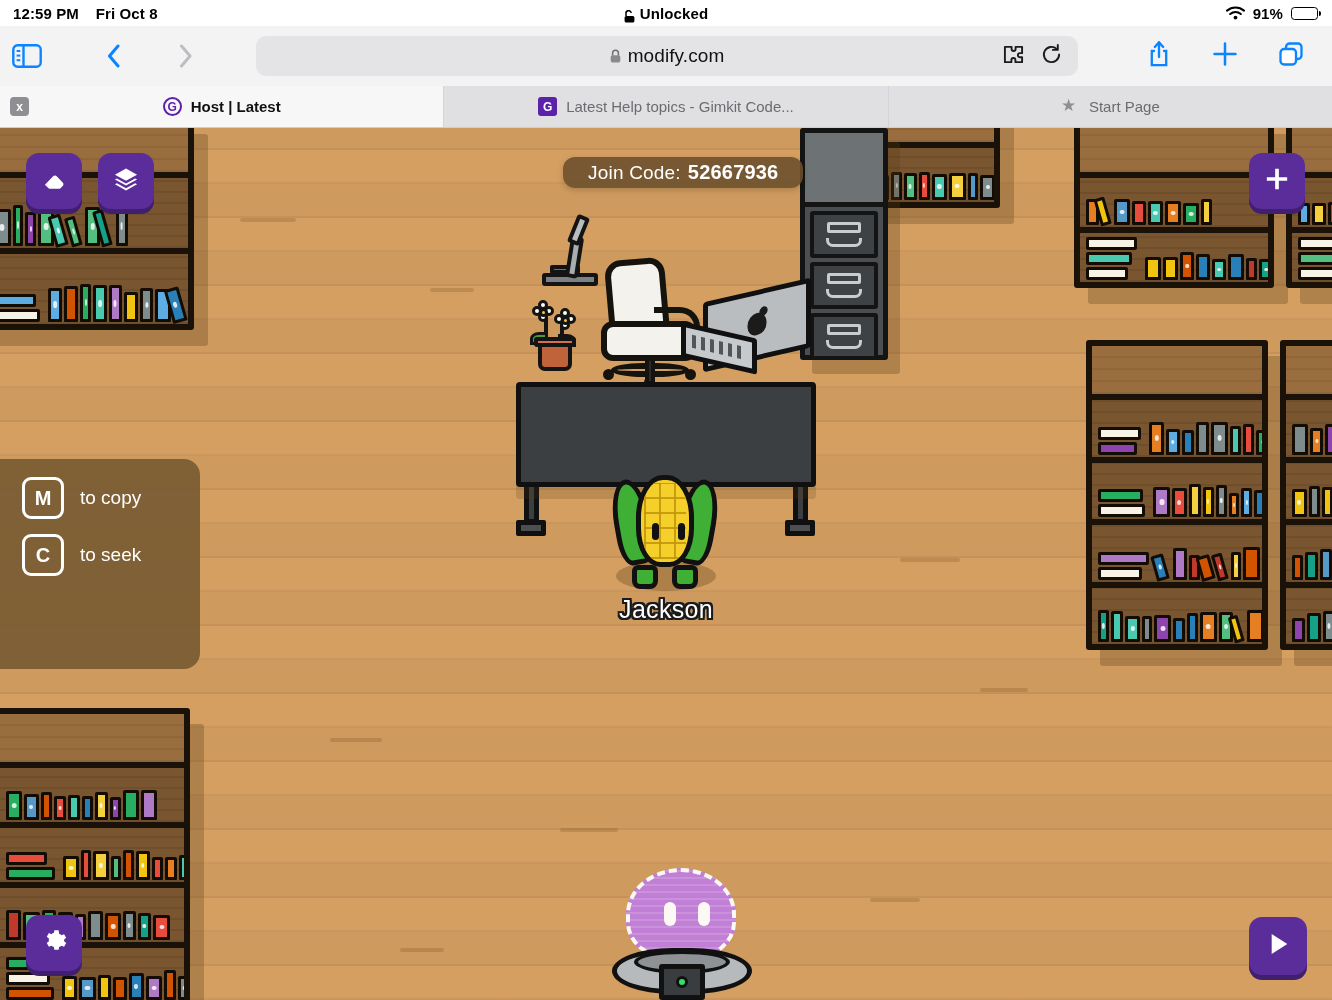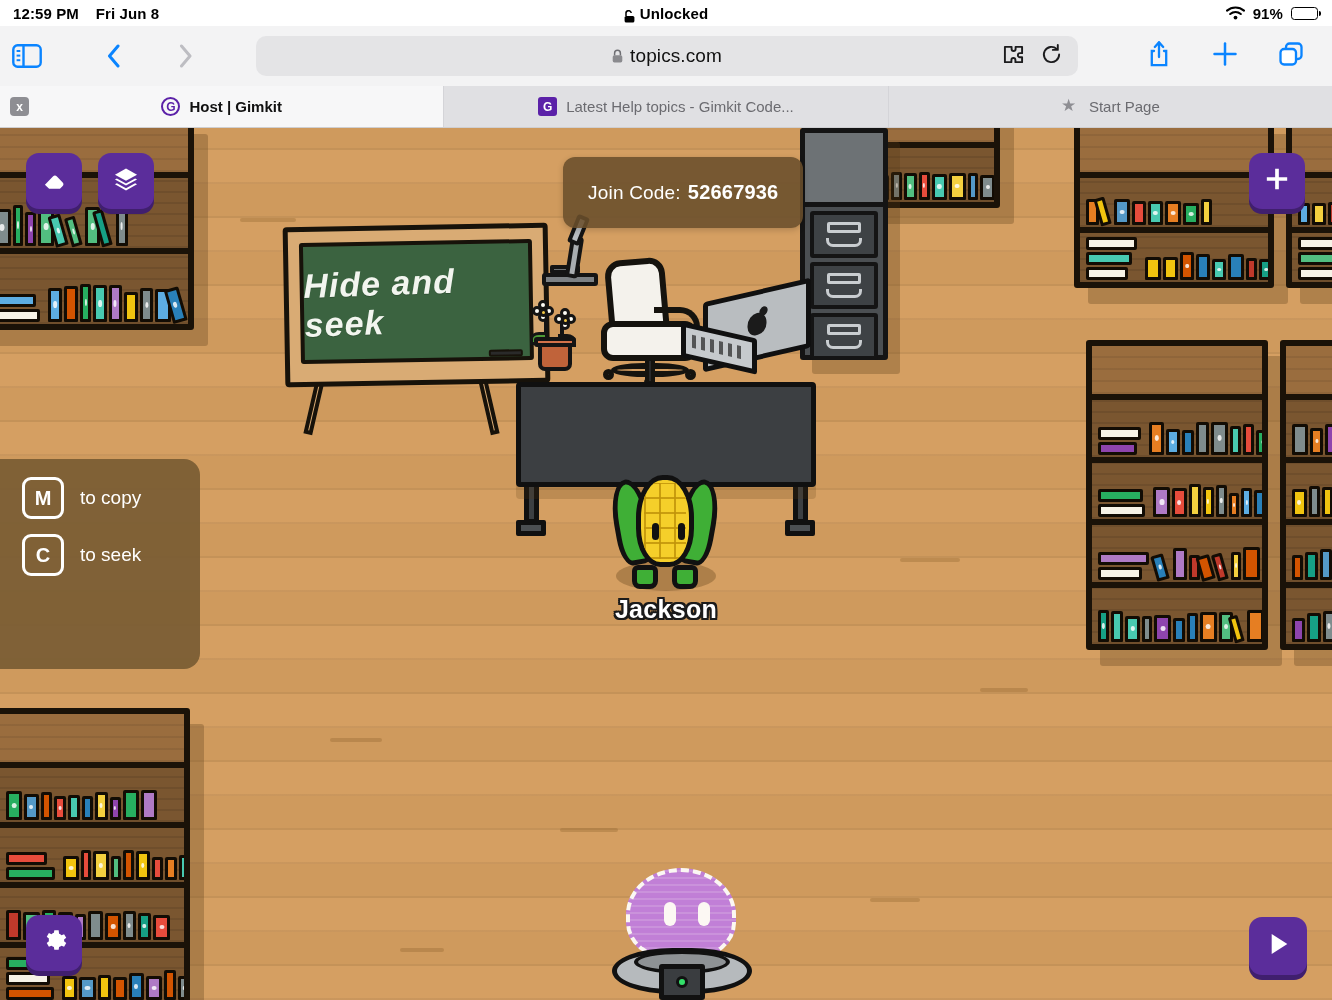--- a/index.html
+++ b/index.html
@@ -306,21 +306,21 @@
       repeating-linear-gradient(0deg, rgba(193,148,10,.85) 0 2px, transparent 2px 15px),
       repeating-linear-gradient(90deg, rgba(193,148,10,.85) 0 2px, transparent 2px 15px);
   }
   .eye{ position:absolute; width:7px; height:17px; background:#111; border-radius:4px; top:50px; }
   .eye.l{ left:42px; } .eye.r{ left:68px; }
   .foot{ position:absolute; top:92px; width:26px; height:24px;
          background:#3faf36; border:5px solid #111; border-radius:6px 6px 8px 8px; }
   .foot.l{ left:22px; } .foot.r{ left:62px; }
   .pname{
     position:absolute; left:-30px; top:122px; width:172px; text-align:center;
-    color:#fff; font-size:25px; font-weight:700; letter-spacing:.3px;
+    color:#fff; font-size:25px; font-weight:400; letter-spacing:.3px;
     text-shadow:-2px 0 #1b1b1b,2px 0 #1b1b1b,0 -2px #1b1b1b,0 2px #1b1b1b,
                  -2px -2px #1b1b1b,2px 2px #1b1b1b,-2px 2px #1b1b1b,2px -2px #1b1b1b;
   }
 
   
   .spawnpad{ position:absolute; left:612px; top:740px; width:140px; height:132px; }
   .holo{
     position:absolute; left:14px; top:0; width:110px; height:92px;
     background:#c07de0; border:4px dashed #ffffff; border-radius:52% 52% 42% 42%;
     opacity:.93;
@@ -339,21 +339,21 @@
   .pad-box{
     position:absolute; left:47px; bottom:0; width:46px; height:36px;
     background:#3a3d40; border:5px solid #111; border-radius:3px;
     display:flex; align-items:center; justify-content:center;
   }
   .pad-led{ width:12px; height:12px; background:#33e06a; border:3px solid #111; border-radius:50%; }
 
   
   .joincode{
     position:absolute; left:563px; top:29px;
-    padding:24px 25px; border-radius:12px;
+    padding:4px 25px; border-radius:12px;
     background:rgba(106,78,43,.88);
     color:#fff; font-size:19px; letter-spacing:.2px;
     display:flex; gap:7px; align-items:center;
     box-shadow:0 2px 6px rgba(0,0,0,.18);
   }
   .joincode b{ font-weight:700; font-size:20px; }
 
   
   .hints{
     position:absolute; left:0; top:331px; width:200px; height:210px;
@@ -385,21 +385,21 @@
   #tool-settings{ left:26px; top:787px; }
   #tool-play{ left:1249px; top:789px; width:58px; height:58px; }
   #tool-play svg{ width:28px; height:28px; }
 </style>
 </head>
 <body>
 
 <div class="statusbar">
   <div class="sb-left">
     <span>12:59 PM</span>
-    <span>Fri Jun 8</span>
+    <span>Fri Oct 8</span>
   </div>
   <div class="sb-center">
     <span class="lock-glyph">
       <svg viewBox="0 0 11 13" width="11" height="13">
         <path d="M2 6V3.6A2.6 2.6 0 0 1 7.2 3" fill="none" stroke="#000" stroke-width="1.5"></path>
         <rect x="0.6" y="6" width="9.8" height="6.5" rx="1.6" fill="#000"></rect>
       </svg>
     </span>
     <span>Unlocked</span>
   </div>
@@ -452,21 +452,21 @@
   </div>
 
   <div class="urlbar">
     <div class="url-inner">
       <span class="url-lock">
         <svg viewBox="0 0 11 14" width="11" height="14">
           <path d="M2.6 6.4V4.2a2.9 2.9 0 0 1 5.8 0v2.2" fill="none" stroke="#6e6e73" stroke-width="1.5"></path>
           <rect x="0.7" y="6.3" width="9.6" height="7.2" rx="1.7" fill="#8a8a8e"></rect>
         </svg>
       </span>
-      <span class="url-text">topics.com</span>
+      <span class="url-text">modify.com</span>
     </div>
     <div class="url-right">
       <span>
         <svg viewBox="0 0 24 22" width="23" height="21">
           <path d="M3 3h7v2.3a2.1 2.1 0 1 0 4.2 0V3H21v6.6h-2.3a2.1 2.1 0 1 0 0 4.2H21V19h-7v-2.3a2.1 2.1 0 1 0-4.2 0V19H3V3z" fill="none" stroke="#1c1c1e" stroke-width="2" stroke-linejoin="round"></path>
         </svg>
       </span>
       <span>
         <svg viewBox="0 0 22 22" width="21" height="21">
           <path d="M19 11a8 8 0 1 1-2.6-5.9" fill="none" stroke="#1c1c1e" stroke-width="2" stroke-linecap="round"></path>
@@ -506,21 +506,21 @@
 </div>
 
 <div class="tabstrip">
 
 
   <div class="tab active">
     <span class="tab-close">x</span>
     <span class="fav">
       <span class="fav-g-circle">G</span>
     </span>
-    <span class="tab-title">Host | Gimkit</span>
+    <span class="tab-title">Host | Latest</span>
   </div>
 
   <div class="tab">
     <span class="fav">
       <span class="fav-g-square">G</span>
     </span>
     <span class="tab-title">Latest Help topics - Gimkit Code...</span>
   </div>
 
   <div class="tab">
@@ -779,30 +779,20 @@
     <div class="drawer">
       <div class="dr-label"></div>
       <div class="dr-handle"></div>
     </div>
     <div class="drawer">
       <div class="dr-label"></div>
       <div class="dr-handle"></div>
     </div>
   </div>
 
-  <div class="chalkboard">
-    <div class="cb-leg l"></div>
-    <div class="cb-leg r"></div>
-    <div class="cb-frame">
-      <div class="cb-face">
-        <span class="cb-text">Hide and seek</span>
-      </div>
-      <div class="cb-tray"></div>
-    </div>
-  </div>
 
   <div class="chair">
     <div class="chair-base"></div>
     <div class="caster" style="left:6px;top:110px;"></div>
     <div class="caster" style="left:88px;top:110px;"></div>
     <div class="caster" style="left:47px;top:118px;"></div>
     <div class="chair-post"></div>
     <div class="chair-back"></div>
     <div class="chair-arm"></div>
     <div class="chair-seat"></div>

